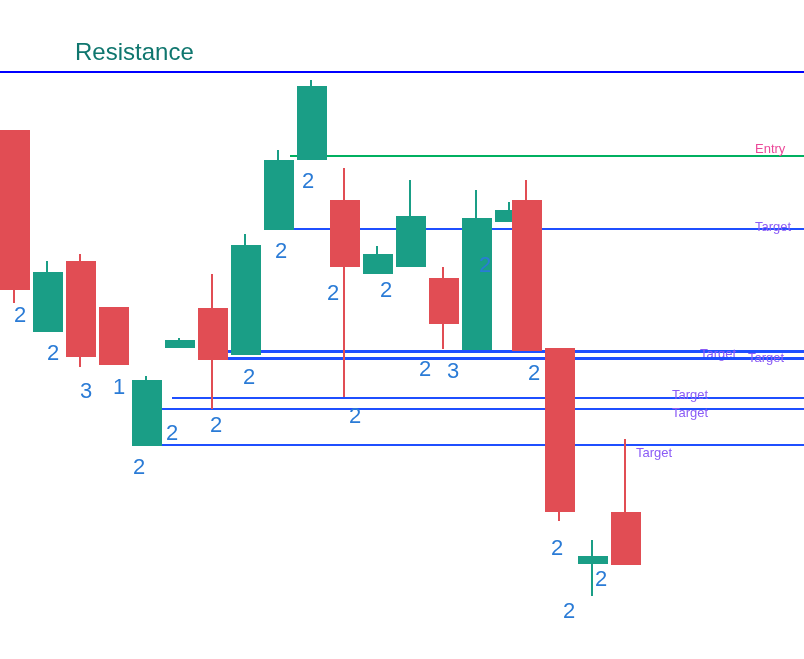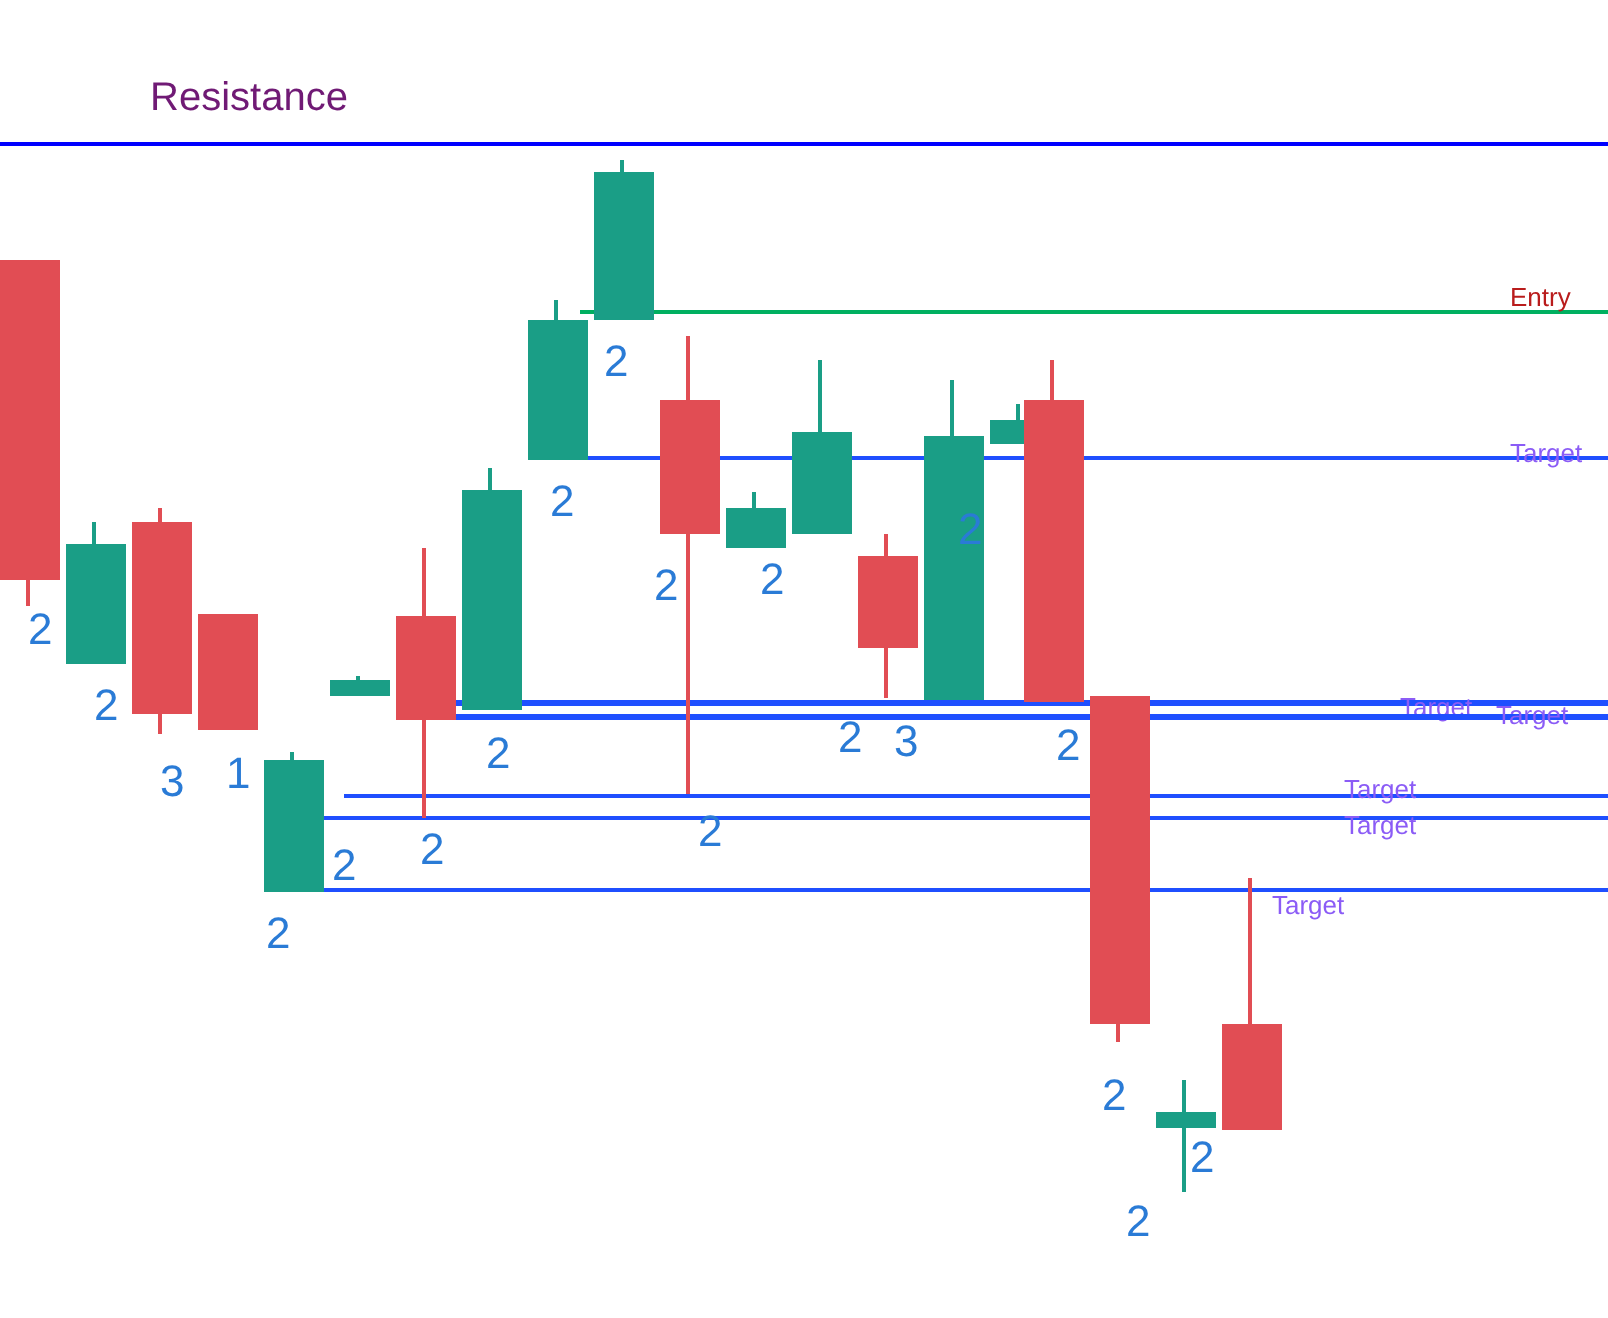--- a/index.html
+++ b/index.html
@@ -21,22 +21,22 @@
     border-top: 2px solid;
   }
   .hline.res { border-color: #0000ff; border-top-width: 2px; }
   .hline.tgt { border-color: #1f4fff; }
   .hline.entry { border-color: #00b060; }
   .label {
     position: absolute;
     font-size: 13px;
     white-space: nowrap;
   }
-  .label.res { color: #701a75; font-size: 20px; }
-  .label.entry { color: #b91c1c; }
+  .label.res { color: #0f766e; font-size: 24px; }
+  .label.entry { color: #ec4899; }
   .label.tgt { color: #8b5cf6; }
   .wick { position: absolute; width: 2px; background: currentColor; }
   .body {
     position: absolute;
     border: 1px solid currentColor;
   }
   .body.up { background: #1a9e86; color:#1a9e86; }
   .body.dn { background: #e14d54; color:#e14d54; }
   .wick.up { color:#1a9e86; background:#1a9e86; }
   .wick.dn { color:#e14d54; background:#e14d54; }

